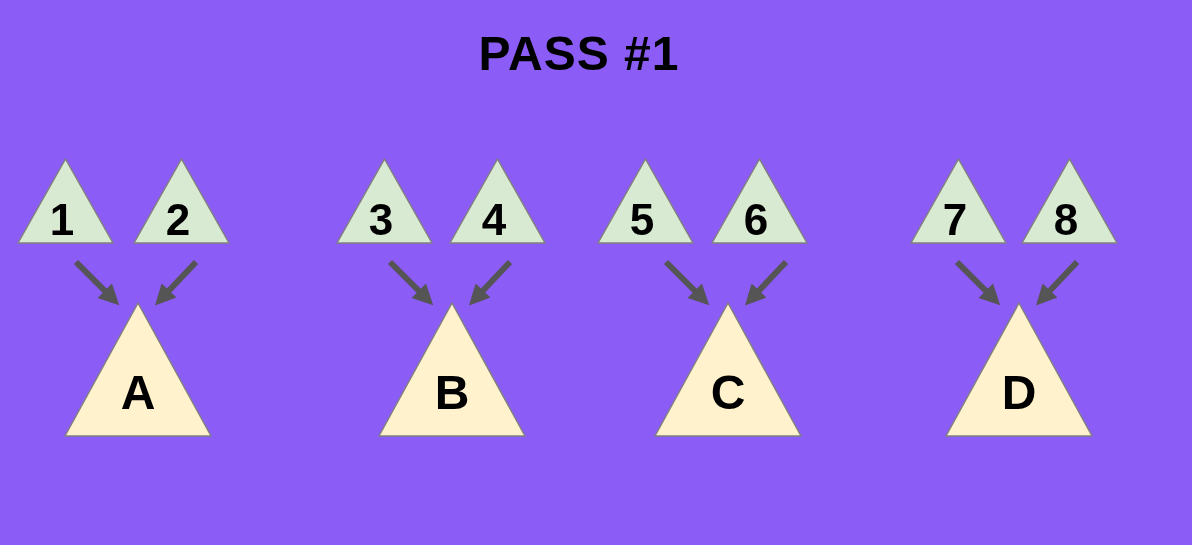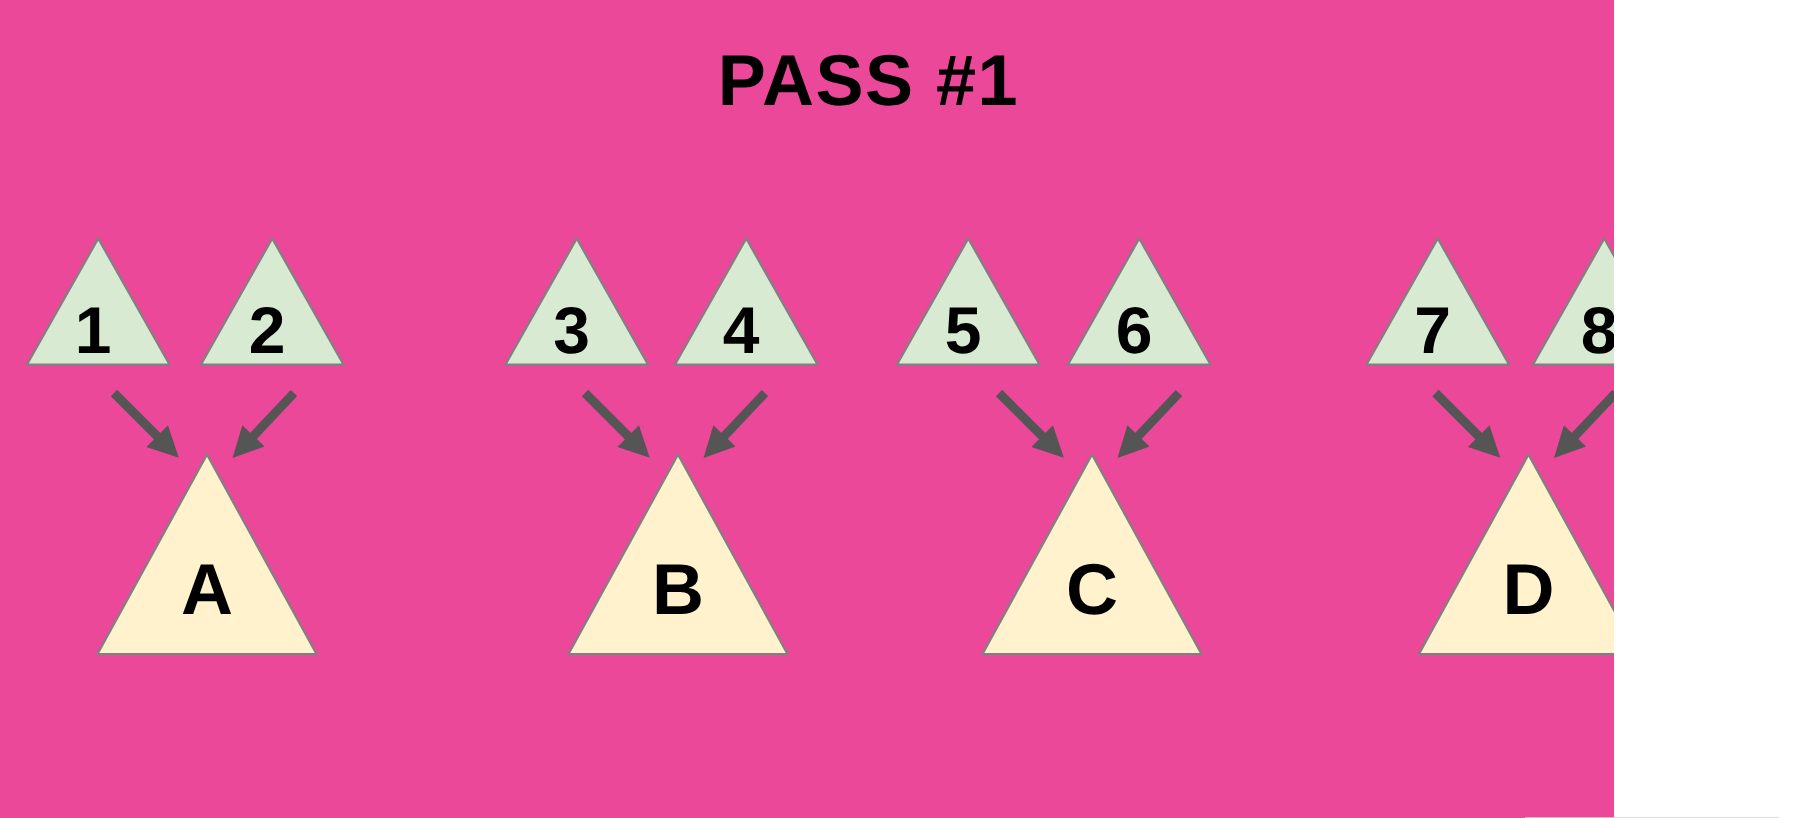--- a/index.html
+++ b/index.html
@@ -1,20 +1,20 @@
 <!DOCTYPE html>
 <html><head>
 <meta charset="utf-8">
 <style>
   html, body { margin: 0; padding: 0; background: #ffffff; }
   .canvas-wrap {
     position: relative;
-    width: 1076px;
+    width: 1192px;
     height: 545px;
-    background: #ec4899;
+    background: #8b5cf6;
     overflow: hidden;
     font-family: "Liberation Sans", sans-serif;
   }
   svg { display: block; }
   .diagram-title {
     font-family: "Liberation Sans", sans-serif;
     font-size: 48px;
     font-weight: 700;
     letter-spacing: 1px;
     fill: #000000;

